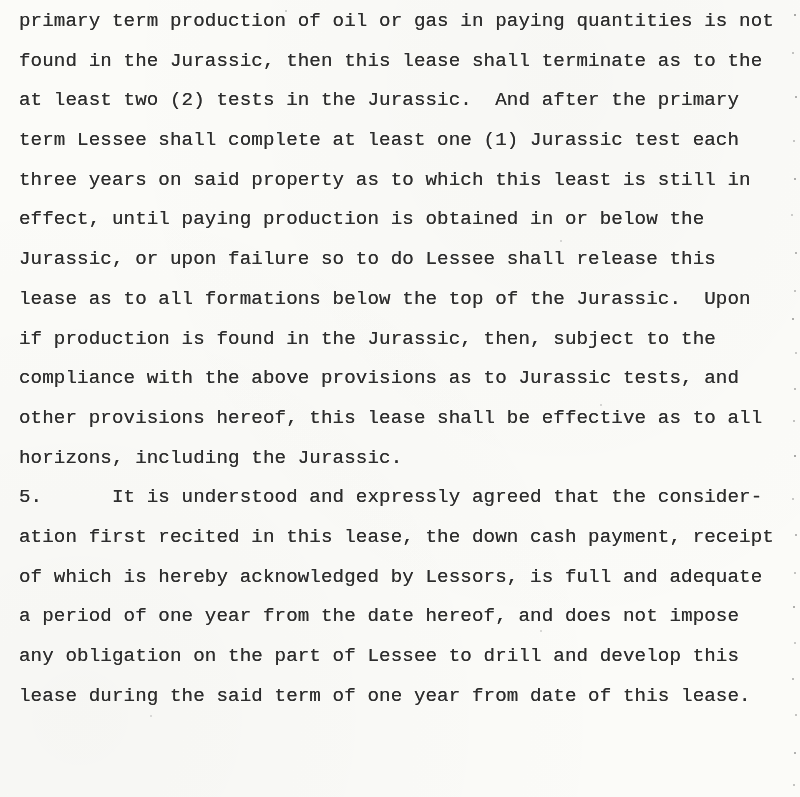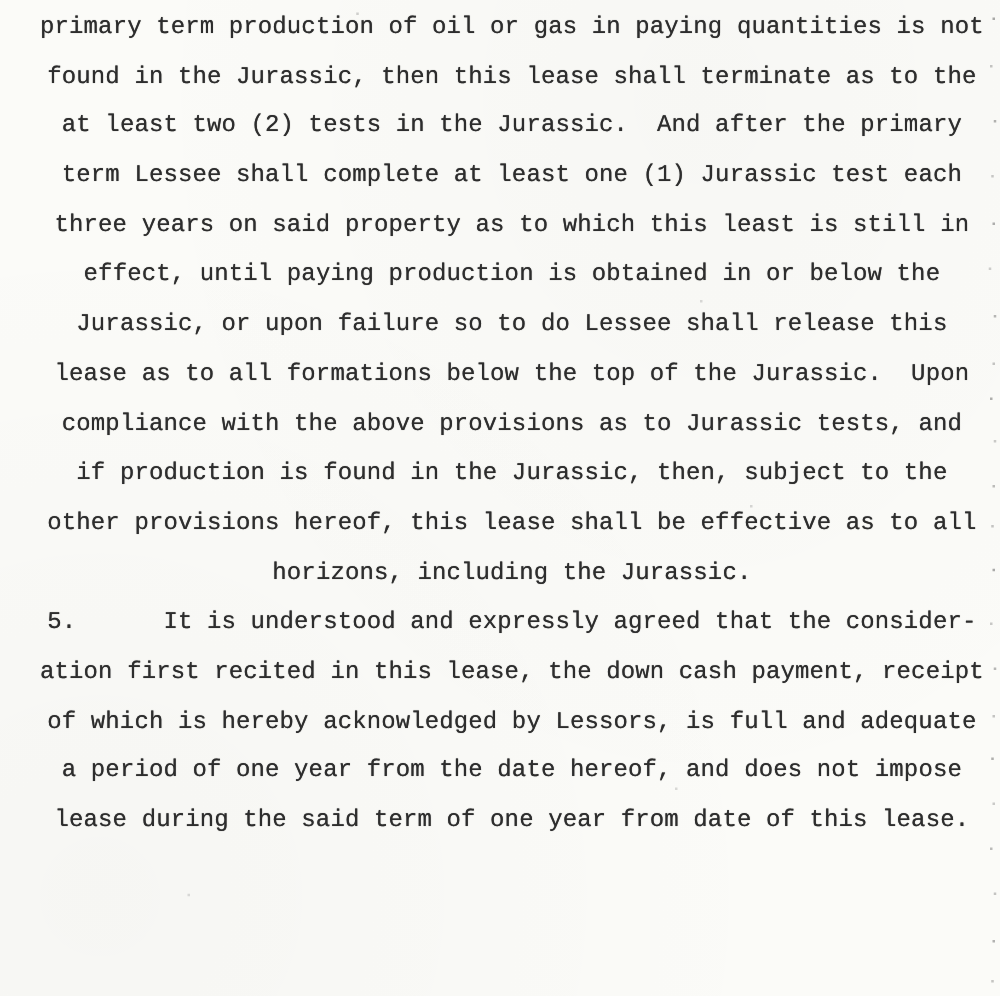--- a/index.html
+++ b/index.html
@@ -17,21 +17,20 @@
       radial-gradient(ellipse at 10% 90%, rgba(0,0,0,0.02), transparent 55%);
     font-family: "Liberation Mono", "DejaVu Sans Mono", monospace;
   }
   .page {
     position: relative;
     width: 800px;
     height: 797px;
     box-sizing: border-box;
     padding: 2px 0 0 19px;
     color: #2d2d2d;
-    text-align: center;
   }
   .line {
     white-space: pre;
     font-size: 19.2px;
     line-height: 39.7px;
     height: 39.7px;
     letter-spacing: 0.1px;
     
     text-shadow: 0 0 0.6px rgba(20,20,20,0.75);
   }
@@ -89,24 +88,25 @@
 
 <div class="page">
   <div class="line">primary term production of oil or gas in paying quantities is not</div>
   <div class="line">found in the Jurassic, then this lease shall terminate as to the</div>
   <div class="line">at least two (2) tests in the Jurassic.  And after the primary</div>
   <div class="line">term Lessee shall complete at least one (1) Jurassic test each</div>
   <div class="line">three years on said property as to which this least is still in</div>
   <div class="line">effect, until paying production is obtained in or below the</div>
   <div class="line">Jurassic, or upon failure so to do Lessee shall release this</div>
   <div class="line">lease as to all formations below the top of the Jurassic.  Upon</div>
+  <div class="line">if production is found in the Jurassic, then, subject to the</div>
   <div class="line">compliance with the above provisions as to Jurassic tests, and</div>
-  <div class="line">if production is found in the Jurassic, then, subject to the</div>
   <div class="line">other provisions hereof, this lease shall be effective as to all</div>
   <div class="line">horizons, including the Jurassic.</div>
   <div class="line">5.      It is understood and expressly agreed that the consider-</div>
   <div class="line">ation first recited in this lease, the down cash payment, receipt</div>
   <div class="line">of which is hereby acknowledged by Lessors, is full and adequate</div>
   <div class="line">a period of one year from the date hereof, and does not impose</div>
+  <div class="line">any obligation on the part of Lessee to drill and develop this</div>
   <div class="line">lease during the said term of one year from date of this lease.</div>
   <div class="edge-speckles"></div>
   <div class="page-specks"></div>
 </div>
 
 </body></html>

